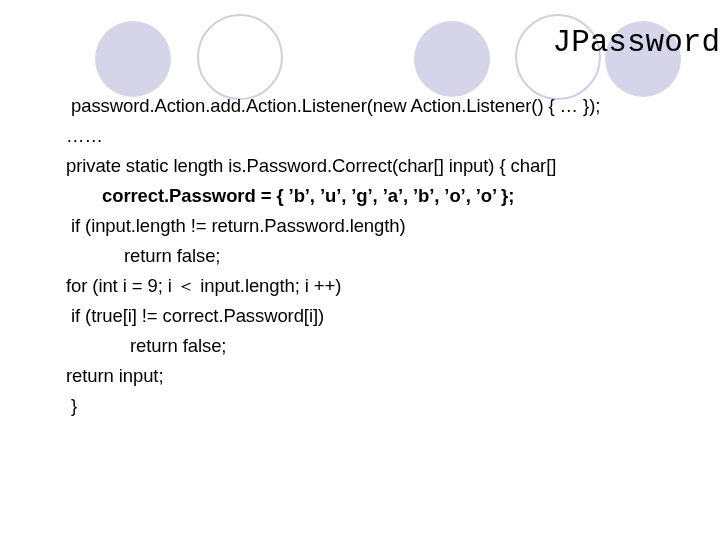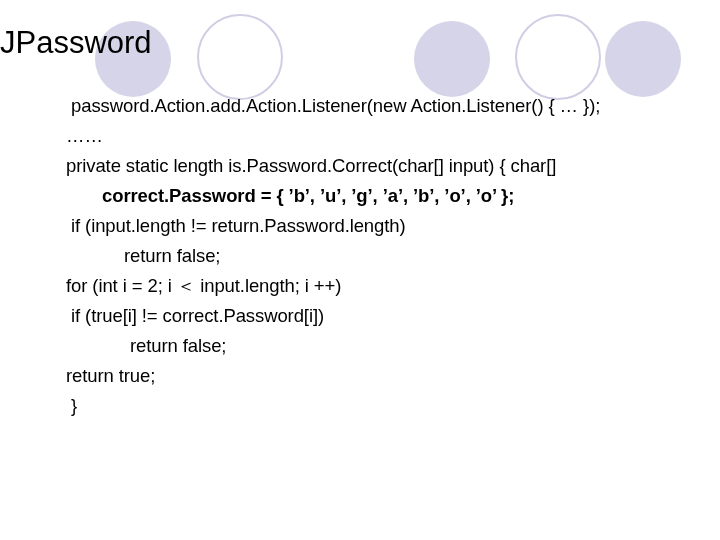--- a/index.html
+++ b/index.html
@@ -37,22 +37,22 @@
   #decor-band svg {
     display: block;
   }
 
   
   #slide-title {
     position: absolute;
     left: 0;
     top: 24px;
     width: 720px;
-    text-align: left;
-    font-family: Liberation Sans, sans-serif;
+    text-align: right;
+    font-family: Liberation Mono, monospace;
     font-size: 31px;
     line-height: 38px;
     font-weight: 400;
     color: #000000;
     letter-spacing: 0px;
     white-space: pre;
     z-index: 3;
   }
 
   
@@ -94,20 +94,20 @@
 
   <div id="slide-title">JPassword</div>
 
   <div id="code-body">
       <div class="code-line ind-1">password.Action.add.Action.Listener(new Action.Listener() { … });</div>
       <div class="code-line ind-0">……</div>
       <div class="code-line ind-0">private static length is.Password.Correct(char[] input) { char[]</div>
       <div class="code-line ind-3">correct.Password = { ’b’, ’u’, ’g’, ’a’, ’b’, ’o’, ’o’ };</div>
       <div class="code-line ind-1">if (input.length != return.Password.length)</div>
       <div class="code-line ind-4">return false;</div>
-      <div class="code-line ind-0">for (int i = 2; i ＜ input.length; i ++)</div>
+      <div class="code-line ind-0">for (int i = 9; i ＜ input.length; i ++)</div>
       <div class="code-line ind-1">if (true[i] != correct.Password[i])</div>
       <div class="code-line ind-5">return false;</div>
-      <div class="code-line ind-0">return true;</div>
+      <div class="code-line ind-0">return input;</div>
       <div class="code-line ind-1">}</div>
     </div>
 
 </div>
 
 </body></html>

